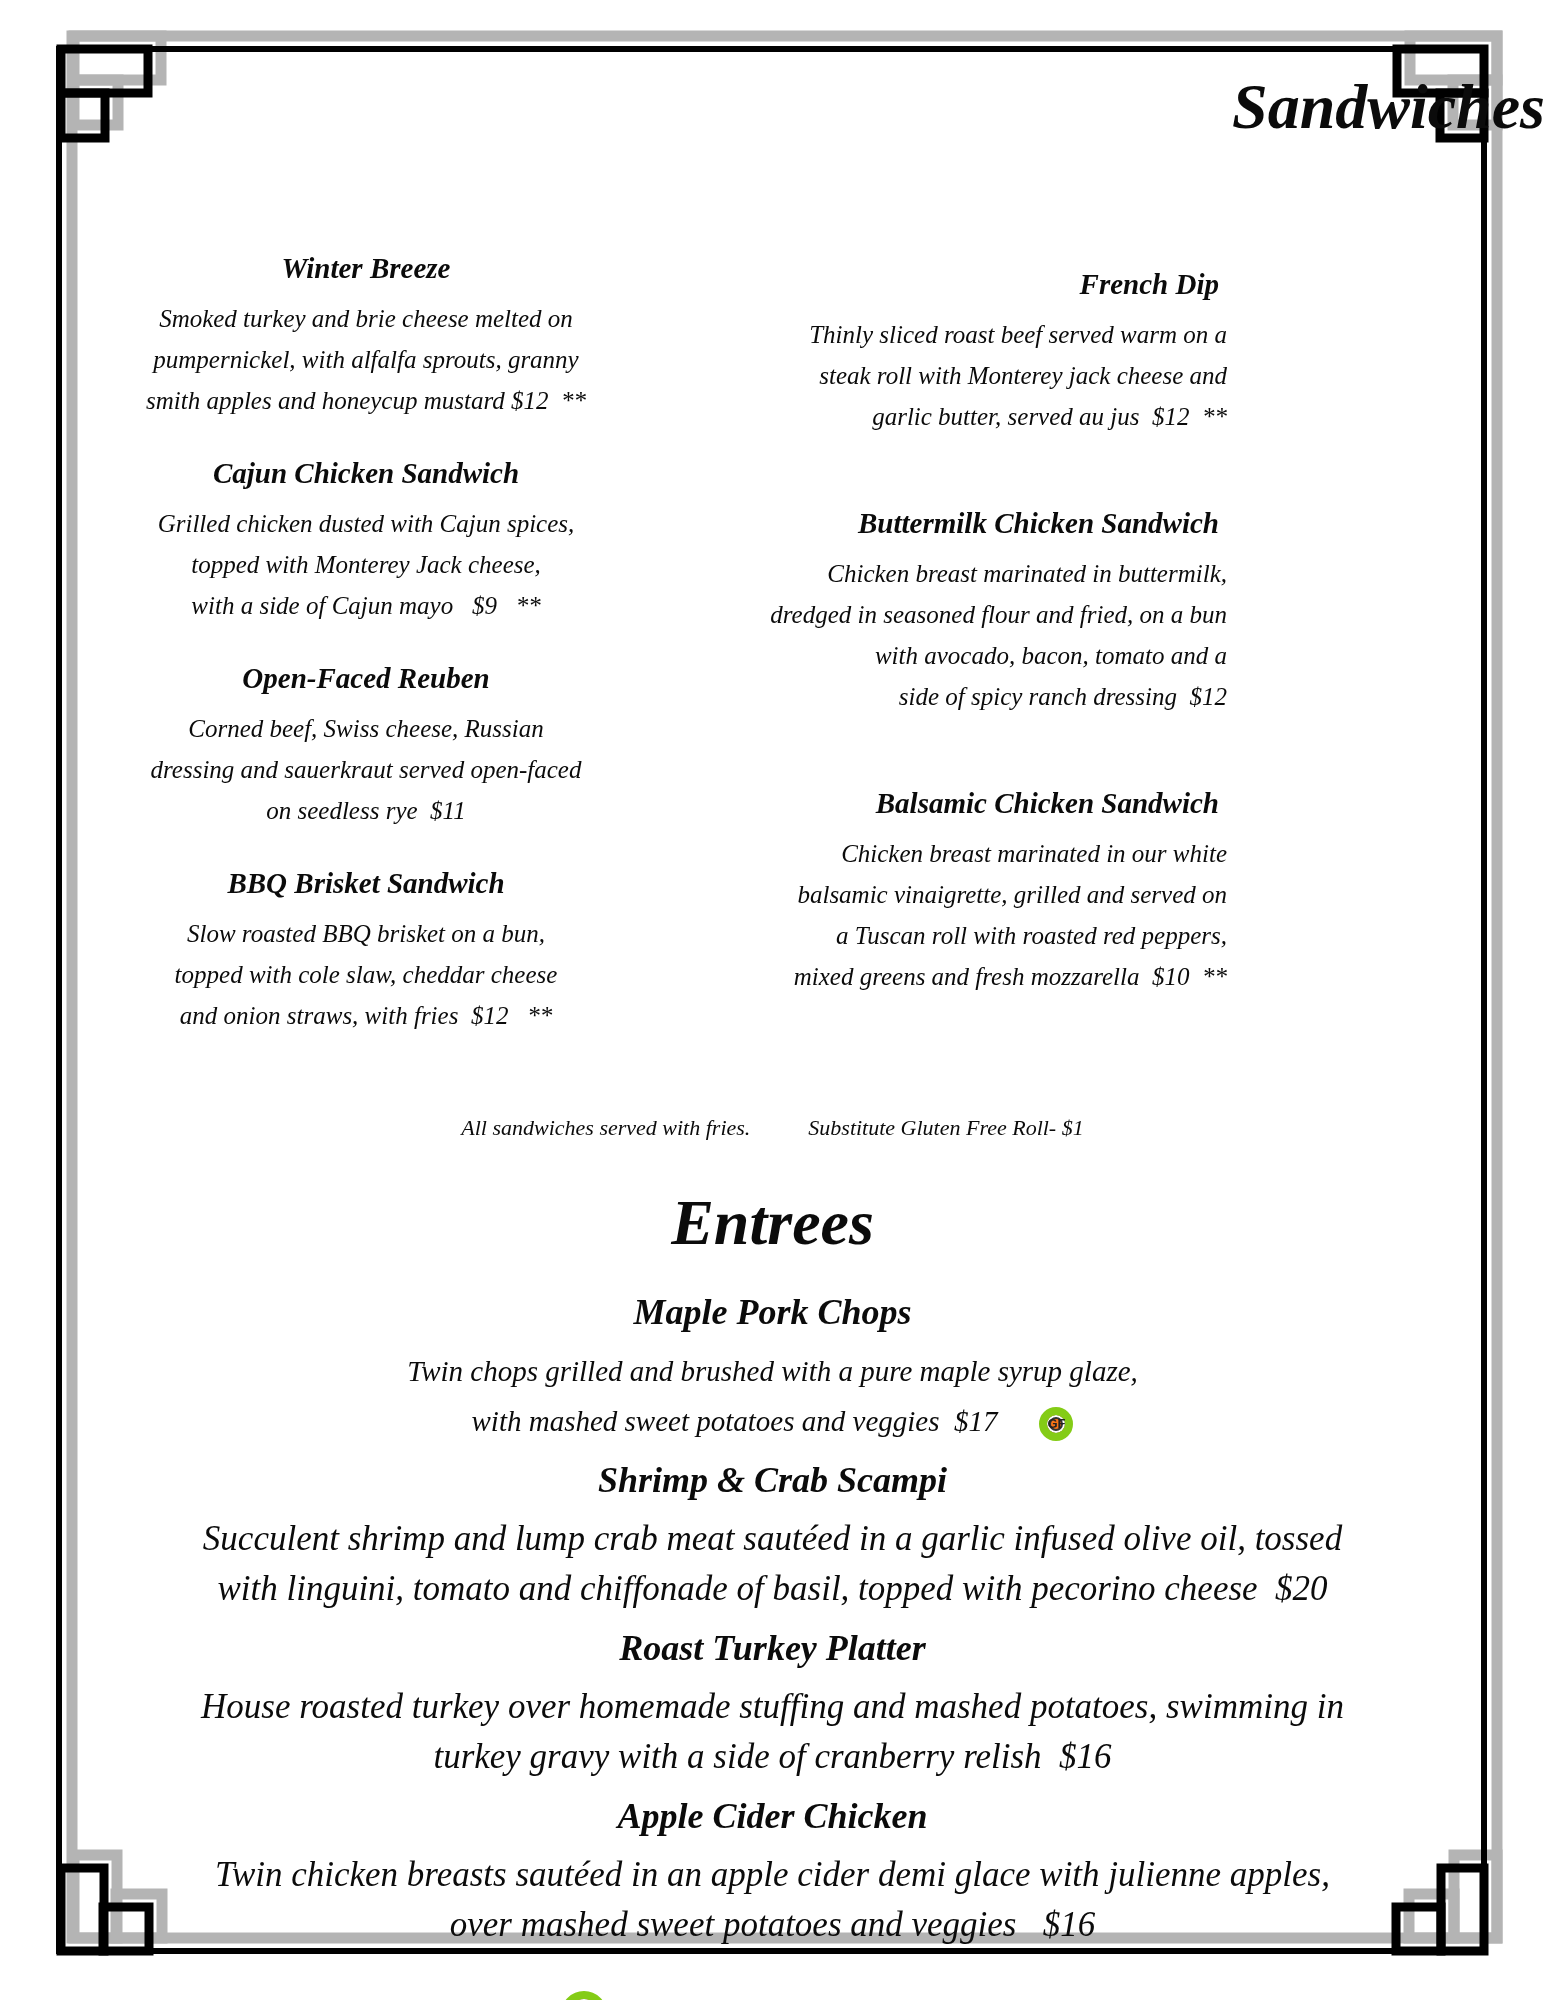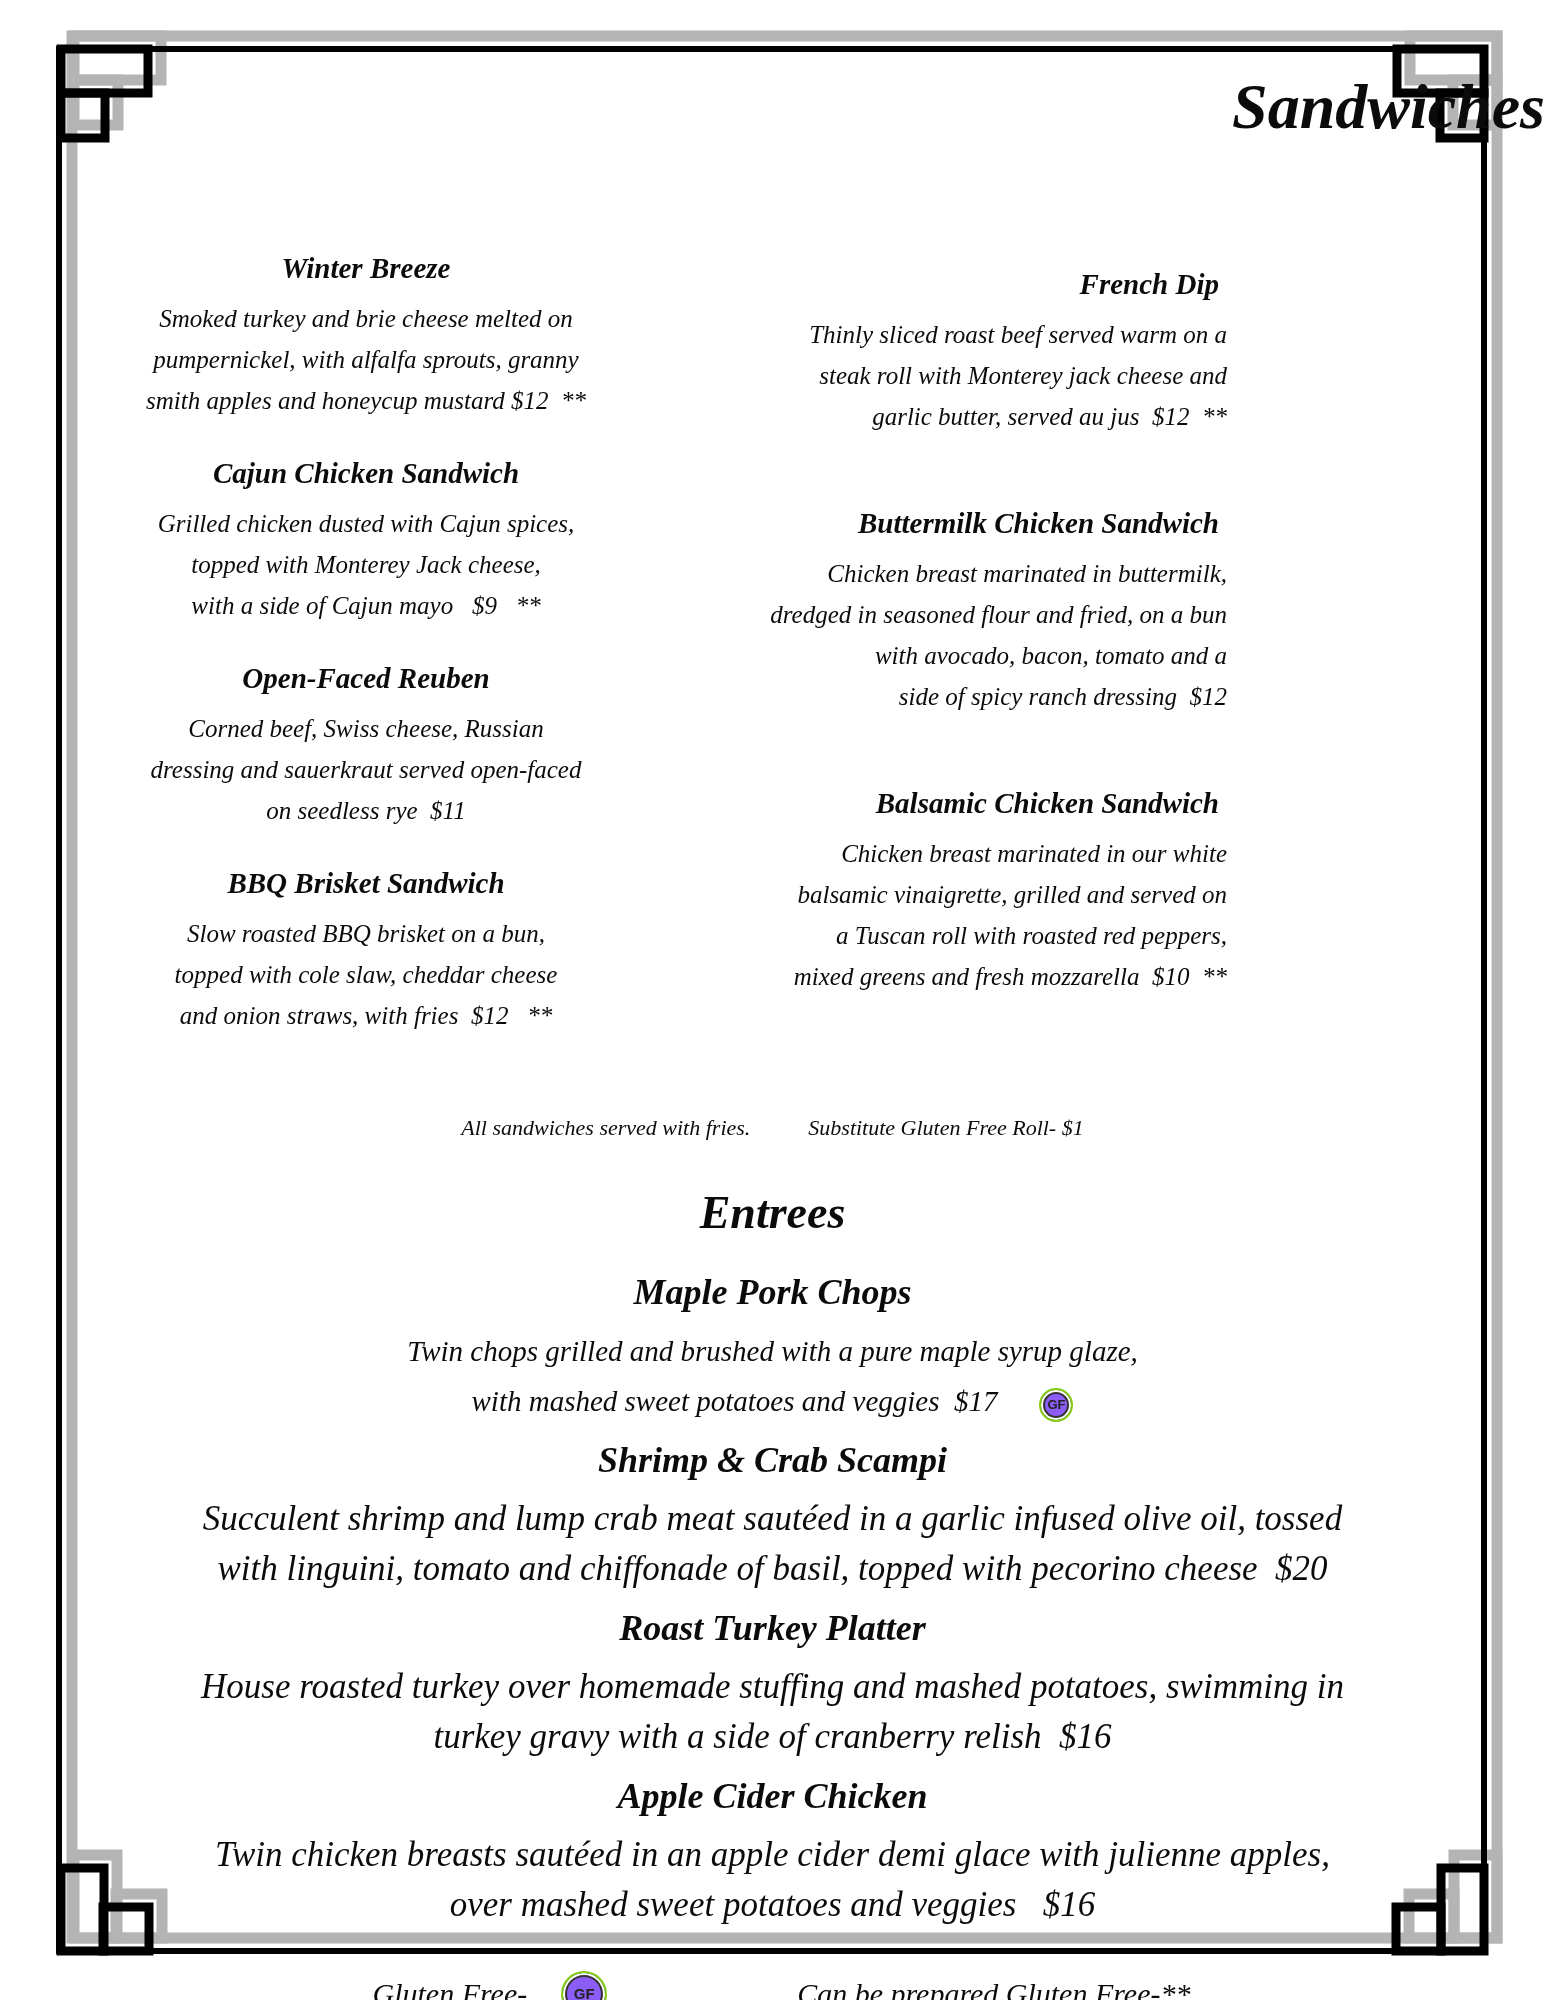--- a/index.html
+++ b/index.html
@@ -45,46 +45,46 @@
 
   .fries-note {
     margin-top:44px;
     display:flex; justify-content:center; gap:58px;
     font-size:22px; line-height:36px;
   }
 
   h2.entrees-title {
     margin:42px 0 0 0;
     text-align:center;
-    font-size:46px; line-height:1.1;
+    font-size:64px; line-height:1.1;
     font-weight:bold; font-style:italic;
   }
   .entrees { margin:30px 140px 0 140px; text-align:center; }
   .entree { margin-bottom:10px; }
   .entree-name {
     margin:10px;
     font-size:36px; line-height:48px;
     font-weight:bold; font-style:italic;
   }
   .entree-desc {
     margin:2px 0 0 0;
     font-size:35px; line-height:50px;
     white-space:pre-wrap;
   }
   .entree-line { margin:0; font-size:29px; line-height:50px; white-space:pre-wrap; }
 
   .gf-badge {
     display:inline-flex; align-items:center; justify-content:center;
     box-sizing:border-box;
-    border:2px solid #84cc16;
+    border:8px solid #84cc16;
     border-radius:50%;
     box-shadow: inset 0 0 0 2px #fff, inset 0 0 0 4px #333;
     font-family:"Liberation Sans", sans-serif;
     font-style:normal; font-weight:bold;
-    color:#222; background:#8b5cf6;
+    color:#222; background:#f97316;
     vertical-align:middle;
   }
   .gf-badge.inline { width:34px; height:34px; font-size:13px; margin-left:42px; }
   .gf-badge.large  { width:46px; height:46px; font-size:15px; }
 
   .footer-note {
     margin-top:40px;
     display:flex; justify-content:center; align-items:center; gap:190px;
     font-size:30px; line-height:48px;padding-left:18px;
   }

